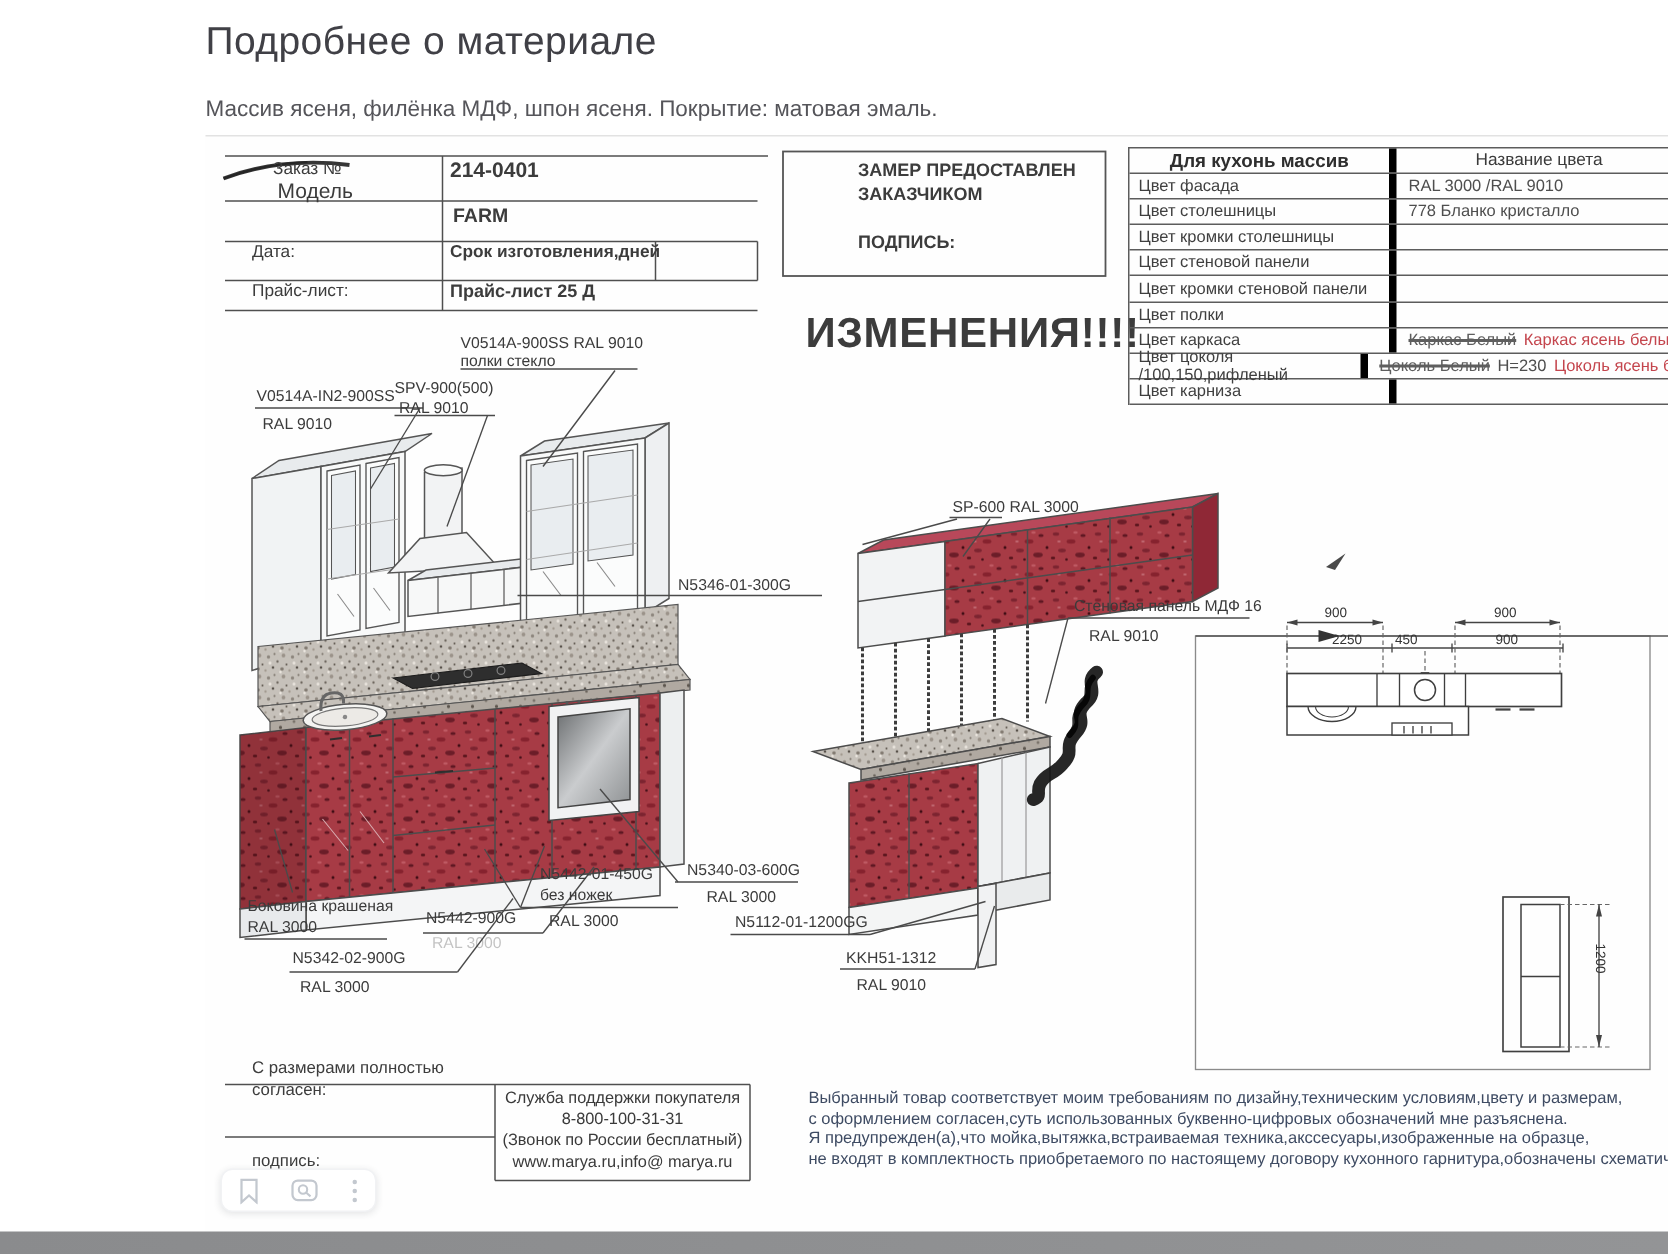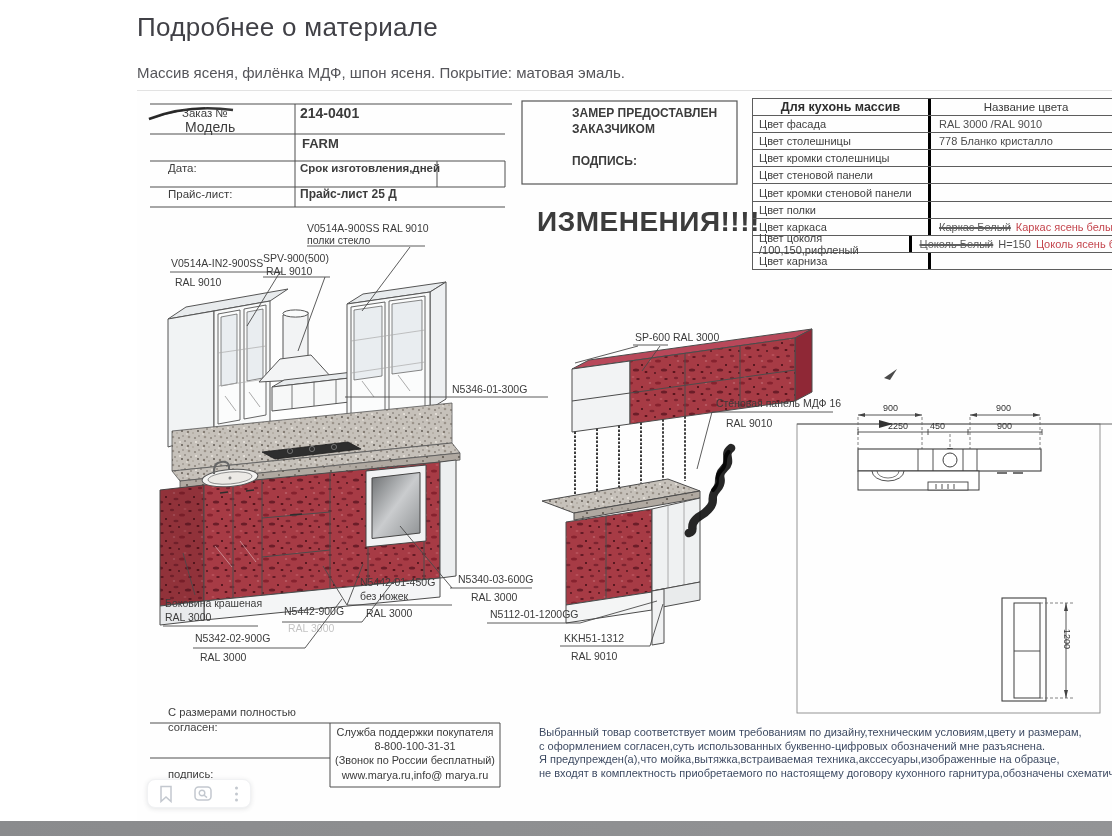--- a/index.html
+++ b/index.html
@@ -6,21 +6,21 @@
   #stage{position:relative;width:1112px;height:836px;background:#fff;overflow:hidden;}
   .abs{position:absolute;}
   #page-title{left:137px;top:12px;font-size:26px;font-weight:500;color:#404046;letter-spacing:.3px;}
   #page-subtitle{left:137px;top:64px;font-size:15px;color:#55555a;}
   #scan{left:137px;top:90px;width:975px;height:731px;background:#fefefe;overflow:hidden;border-top:1px solid #e2e2e2;}
   #scan .txt{position:absolute;color:#3c3c3c;white-space:nowrap;}
   .b{font-weight:bold;color:#262626;}
   
   #color-table{left:615px;top:7px;width:368px;border-top:1px solid #5c5c5c;border-left:1px solid #5c5c5c;font-size:11px;color:#3f3f3f;}
   .ct-row{display:flex;height:17.1px;box-sizing:border-box;border-bottom:1px solid #5c5c5c;align-items:center;}
-  .ct-l{width:178px;box-sizing:border-box;padding-left:6px;border-right:3px solid #000000;height:100%;display:flex;align-items:center;}
+  .ct-l{width:178px;box-sizing:border-box;padding-left:6px;border-right:5px solid #000000;height:100%;display:flex;align-items:center;}
   .ct-v{flex:1;padding-left:8px;color:#4e4e4e;display:flex;align-items:center;gap:5px;white-space:nowrap;}
   .ct-h1{font-weight:bold;font-size:12.5px;justify-content:center;padding-left:0;color:#2e2e2e;}
   .ct-h2{justify-content:center;padding-left:0;font-size:11.5px;color:#3a3a3a;}
   .struck{text-decoration:line-through;color:#5e5e5e;text-decoration-thickness:1.5px;}
   .corr{color:#c4454d;}
   
   #measure-box{left:403px;top:14px;font-size:12px;font-weight:bold;color:#3a3a3a;line-height:16px;margin-left:32px;}
   #changes-note{left:400px;top:115px;font-size:28px;font-weight:bold;color:#e23c3e;letter-spacing:.5px;}
   
   .bt{font-size:11.2px;color:#3a3a3a;line-height:15px;}
@@ -412,21 +412,21 @@
         <div class="ct-l">Цвет каркаса</div>
         <div class="ct-v">
           <span class="struck">Каркас Белый</span>
           <span class="corr">Каркас ясень белый</span>
         </div>
       </div>
       <div class="ct-row">
         <div class="ct-l">Цвет цоколя /100,150,рифленый</div>
         <div class="ct-v">
           <span class="struck">Цоколь Белый</span>
-          <span class="m">Н=150</span>
+          <span class="m">Н=230</span>
           <span class="corr">Цоколь ясень бе</span>
         </div>
       </div>
       <div class="ct-row">
         <div class="ct-l">Цвет карниза</div>
         <div class="ct-v"></div>
       </div>
     </div>
 
     <div class="txt bt" style="left:31px;top:614px;">

